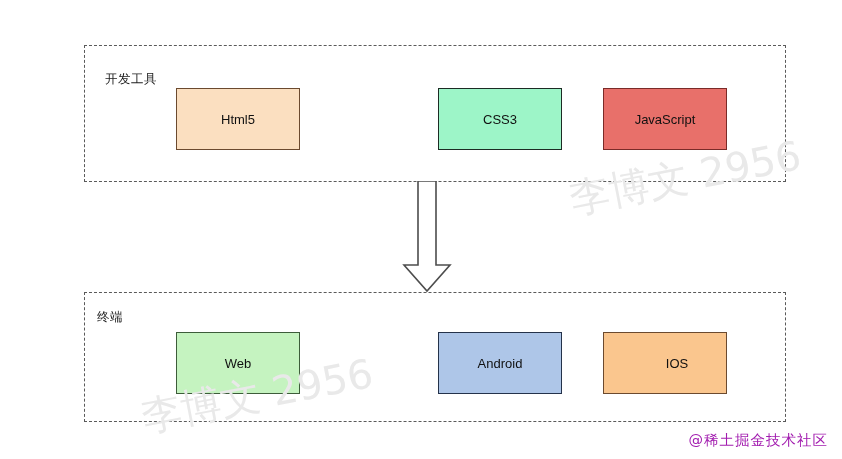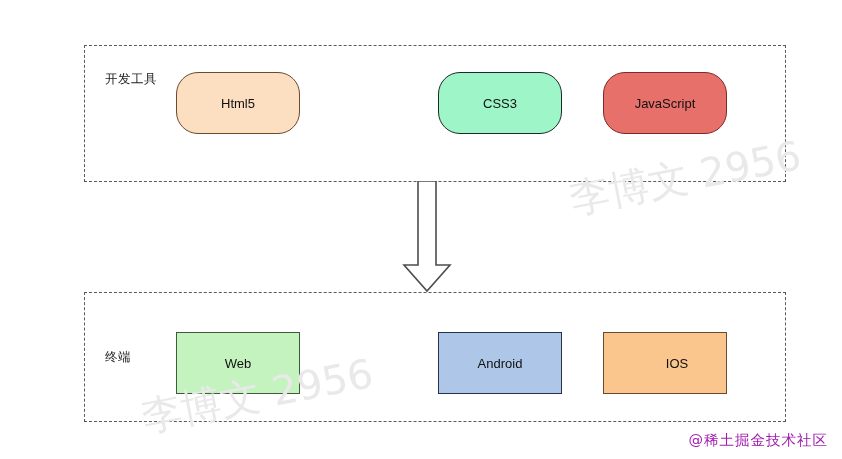--- a/index.html
+++ b/index.html
@@ -46,43 +46,42 @@
     color: #1a1a1a;
     letter-spacing: 0.5px;
     white-space: nowrap;
     font-family: "DejaVu Sans", "Liberation Sans", sans-serif;
   }
   #group-dev .group-label {
     left: 20px;
     top: 25px;
   }
   #group-terminal .group-label {
-    left: 20px;
+    left: 12px;
     top: 16px;
-    margin-top: 40px;
   }
 
   
   .node {
     position: absolute;
     width: 124px;
     height: 62px;
     box-sizing: border-box;
     display: flex;
     align-items: center;
     justify-content: center;
     font-size: 13px;
     color: #101010;
     border-style: solid;
     border-width: 1.6px;
   }
   .col-1 { left: 176px; }
   .col-2 { left: 390px; margin-left: 48px; }
   .col-3 { left: 603px; }
-  .row-top { top: 72px; border-radius: 22px; }
+  .row-top { top: 88px; }
   .row-bottom { top: 332px; align-items: center; }
 
   
   #connector-arrow {
     position: absolute;
     left: 400px;
     top: 181px;
     width: 56px;
     height: 112px;
     pointer-events: none;

